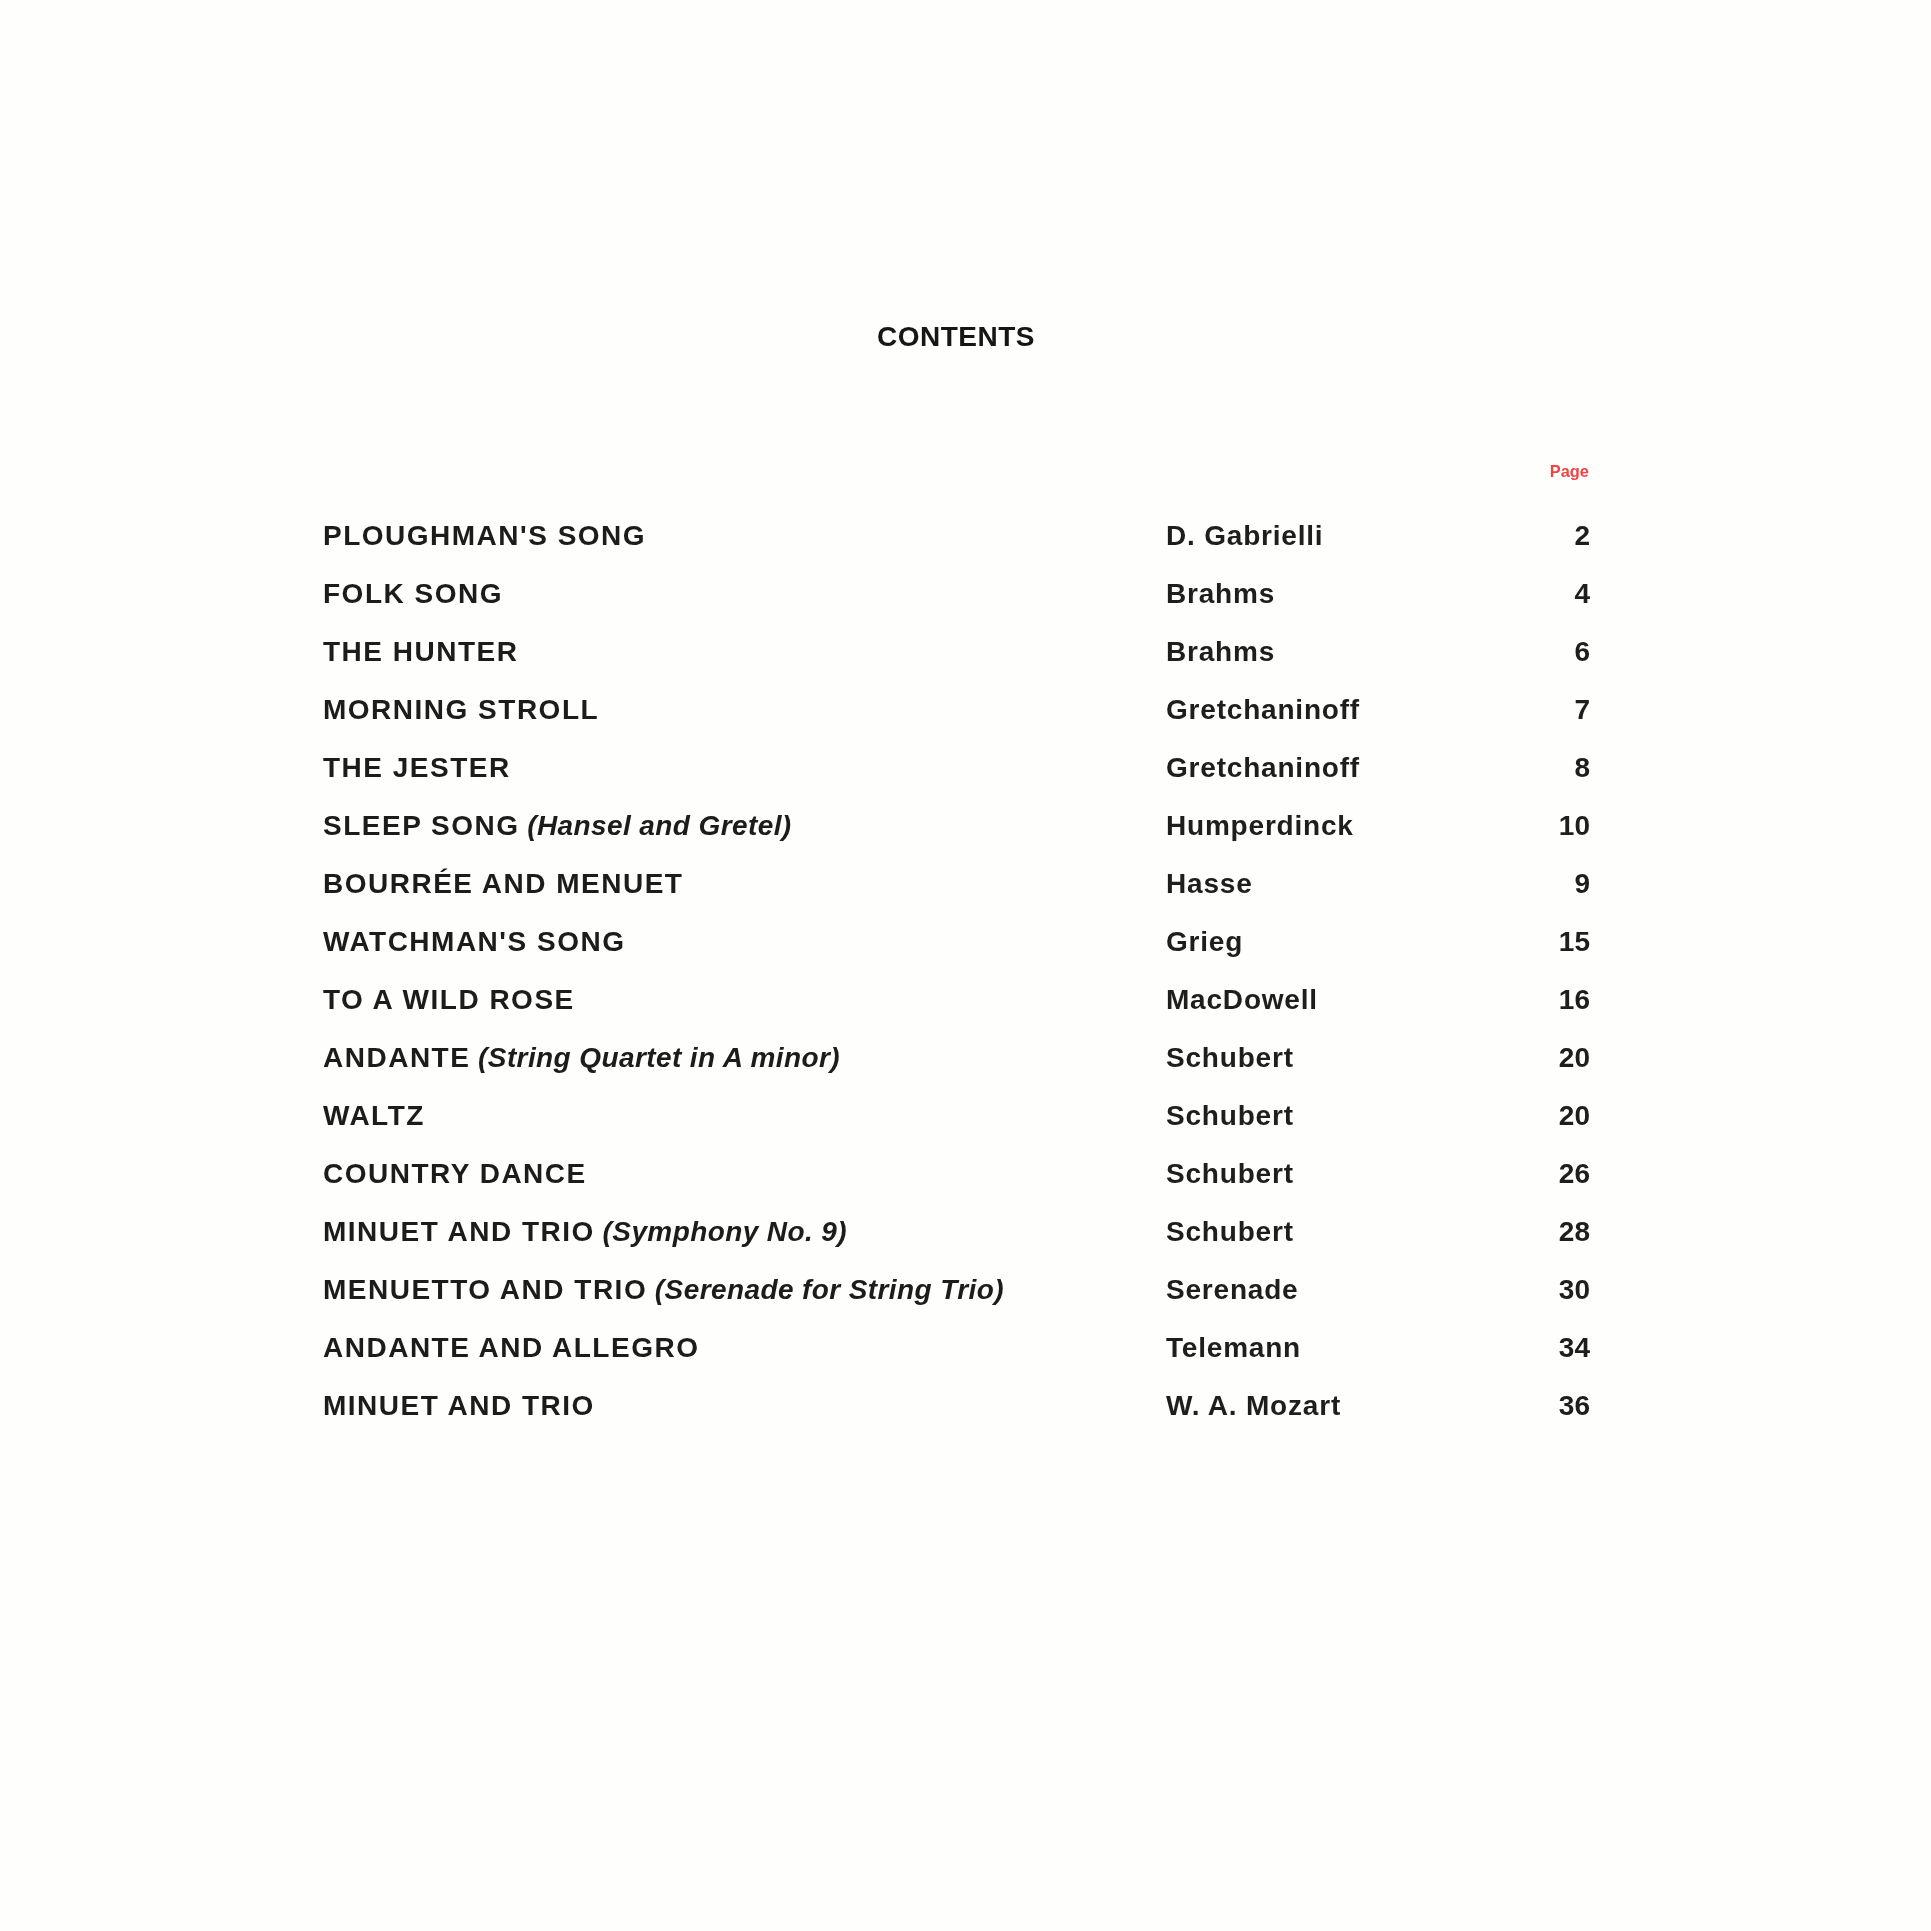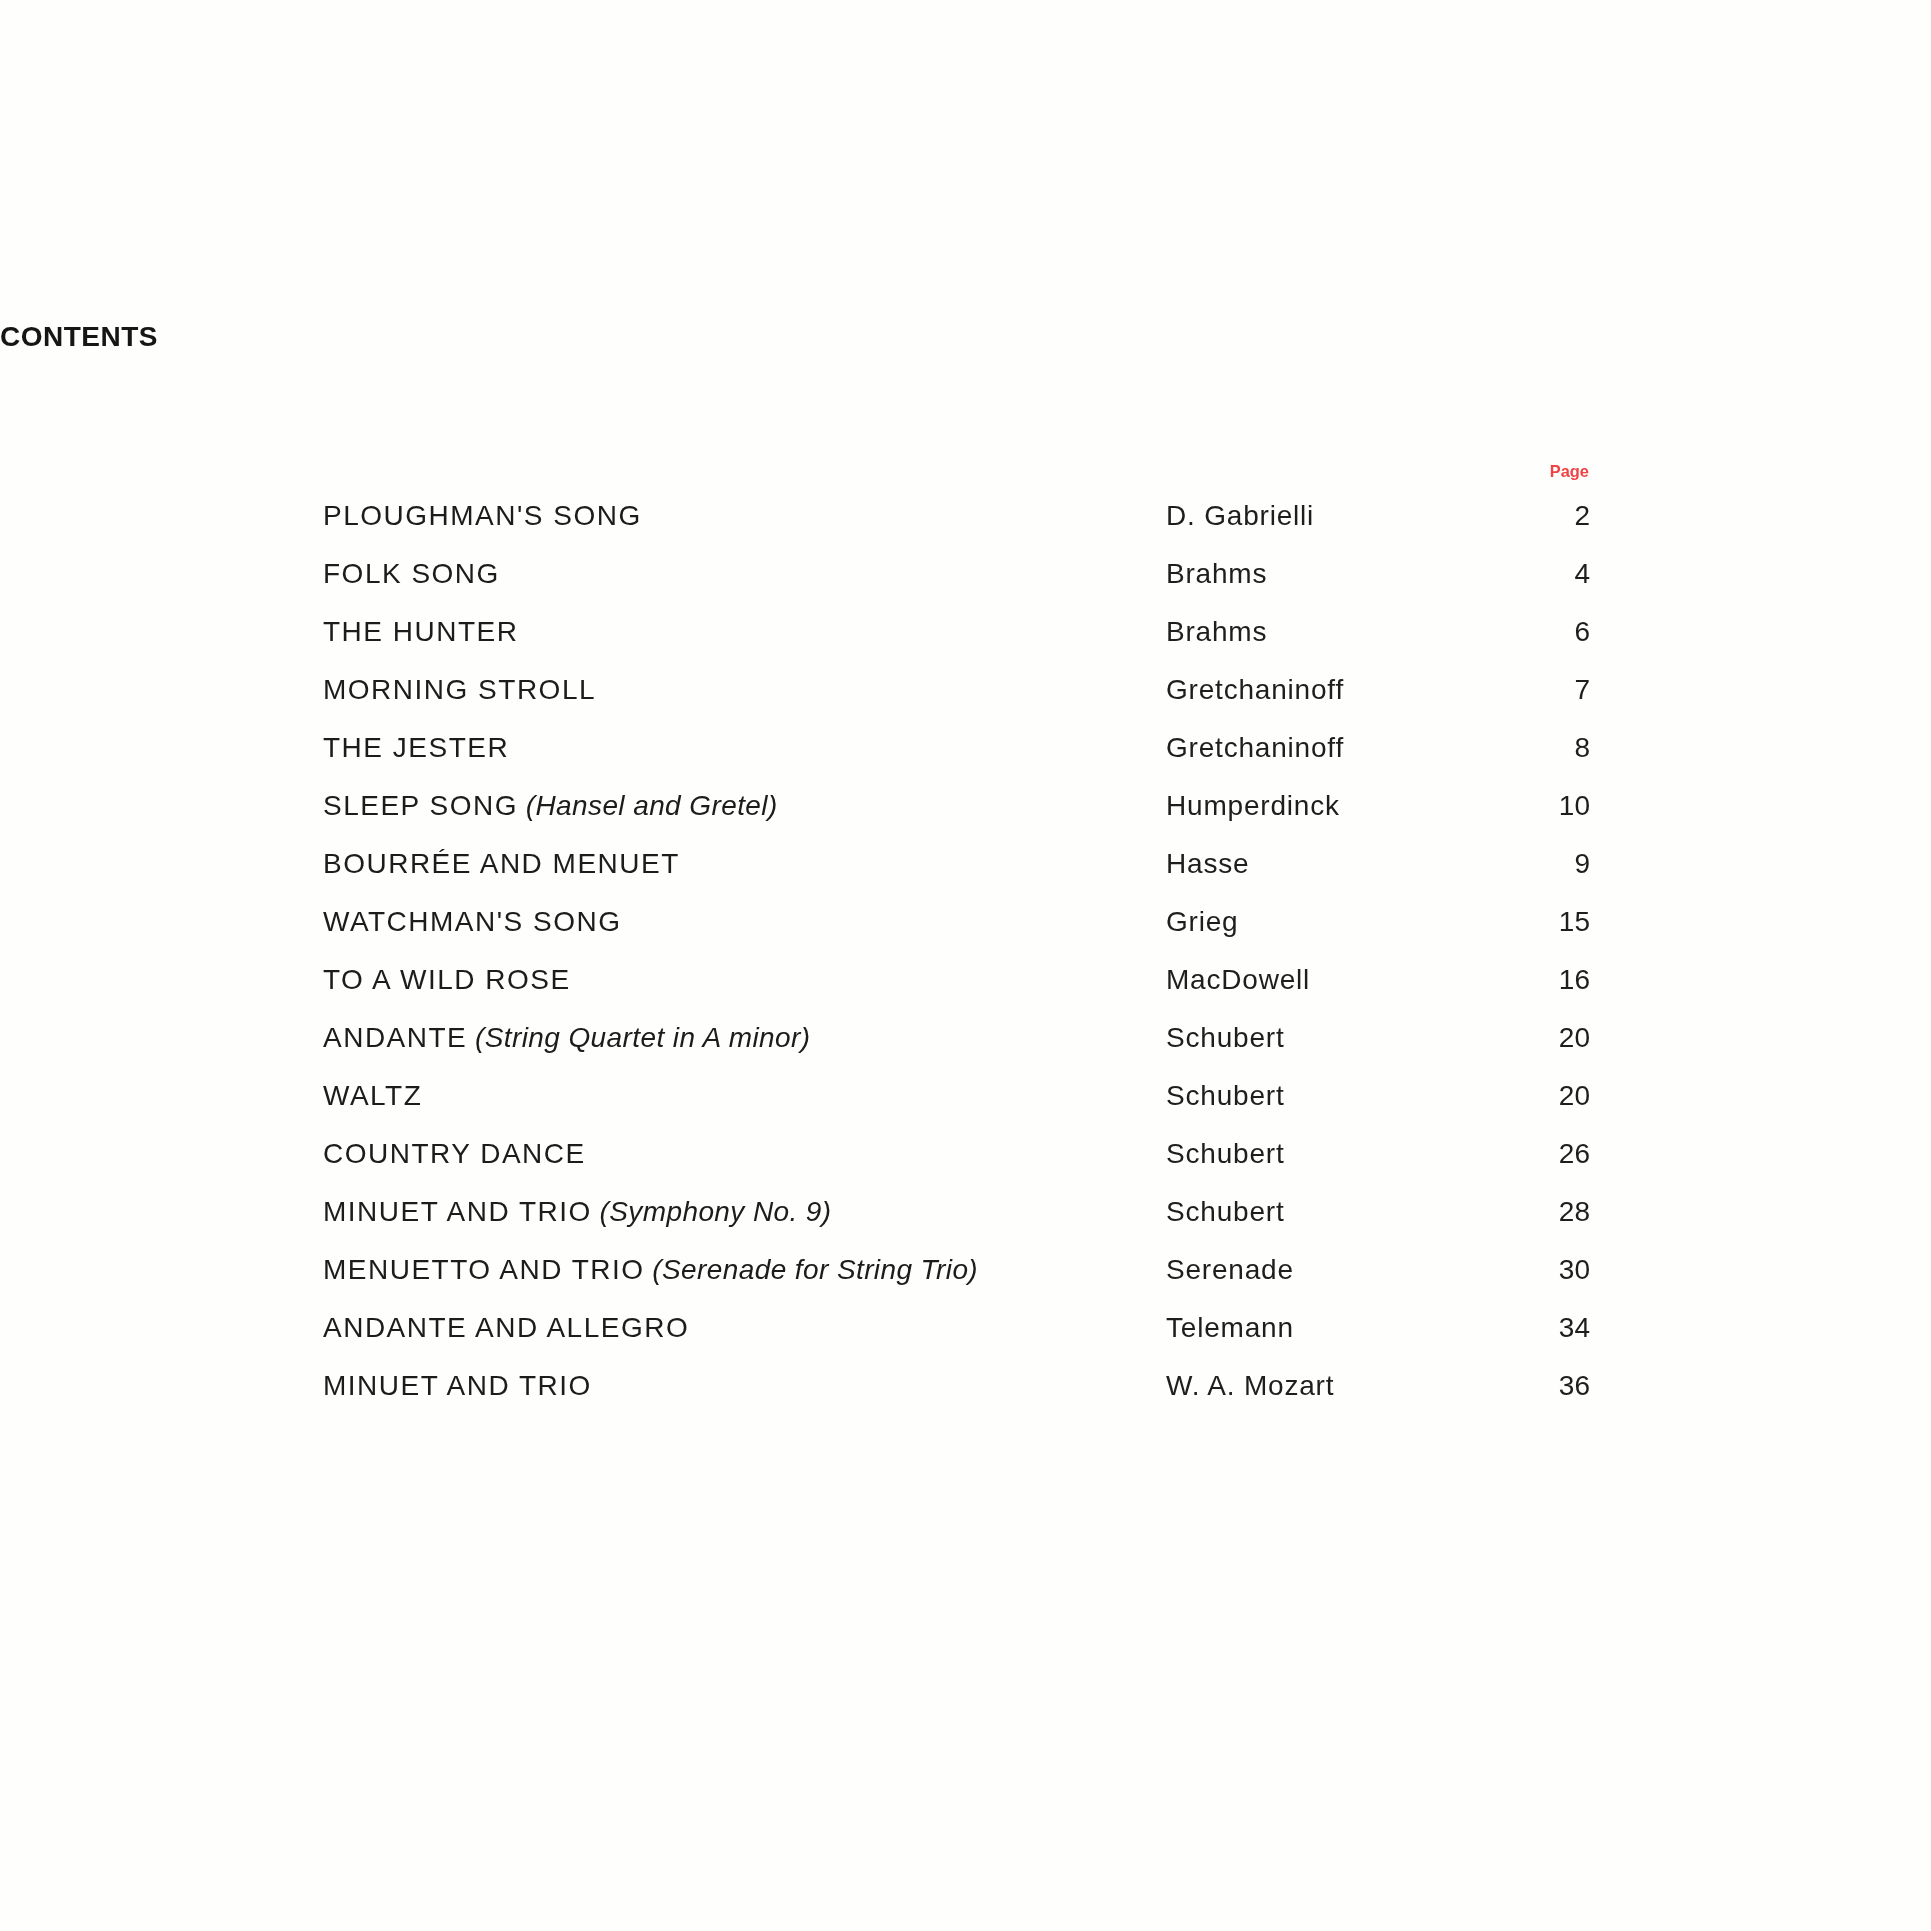--- a/index.html
+++ b/index.html
@@ -21,41 +21,42 @@
       top: 0;
       width: 1931px;
       height: 1931px;
       background: #fefefd;
     }
     .contents-title {
       position: absolute;
       top: 321px;
       left: 0;
       width: 1912px;
-      text-align: left;
+      text-align: center;
       font-size: 28px;
       font-weight: bold;
       letter-spacing: 0.5px;
       color: #161614;
     }
     .page-header {
       position: absolute;
       top: 462px;
       left: 1506px;
       width: 83px;
       text-align: right;
       font-size: 16.4px;
       font-weight: bold;
       color: #ef4444;
     }
     .toc {
       position: absolute;
-      top: 494px;
+      top: 514px;
       left: 323px;
       width: 1267px;
+      font-weight: bold;
     }
     .toc-row {
       position: relative;
       height: 58px;
       font-size: 28px;
       line-height: 44px;
       white-space: nowrap;
     }
     .toc-title {
       position: absolute;

